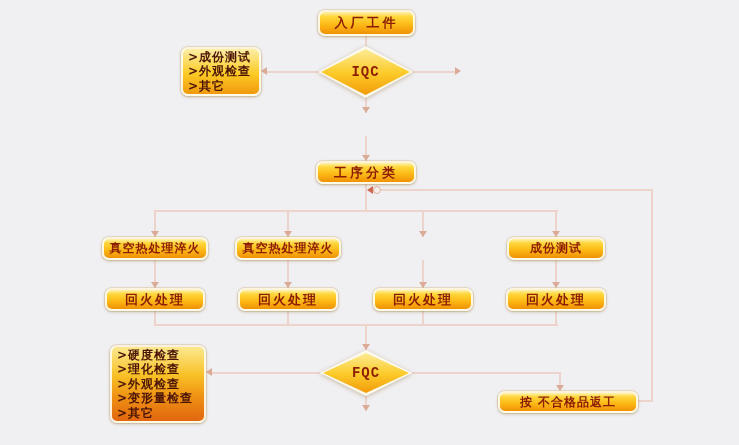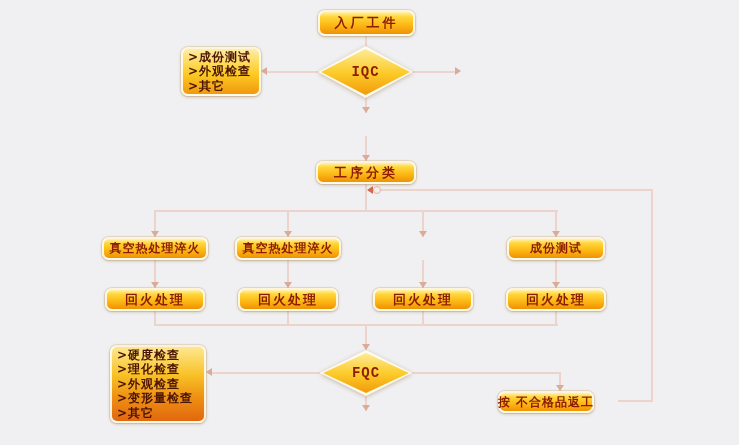--- a/index.html
+++ b/index.html
@@ -163,17 +163,17 @@
 
   <div class="note deep" style="left:110px;top:345px;width:96px;height:78px;">
     <div>&gt;硬度检查</div>
     <div>&gt;理化检查</div>
     <div>&gt;外观检查</div>
     <div>&gt;变形量检查</div>
     <div>&gt;其它</div>
   </div>
 
 
-  <div class="box small" style="left:498px;top:391px;width:96px;height:22px;">
+  <div class="box small" style="left:498px;top:391px;width:140px;height:22px;">
     <span>按 不合格品返工</span>
   </div>
 
 </div>
 
 </body></html>

